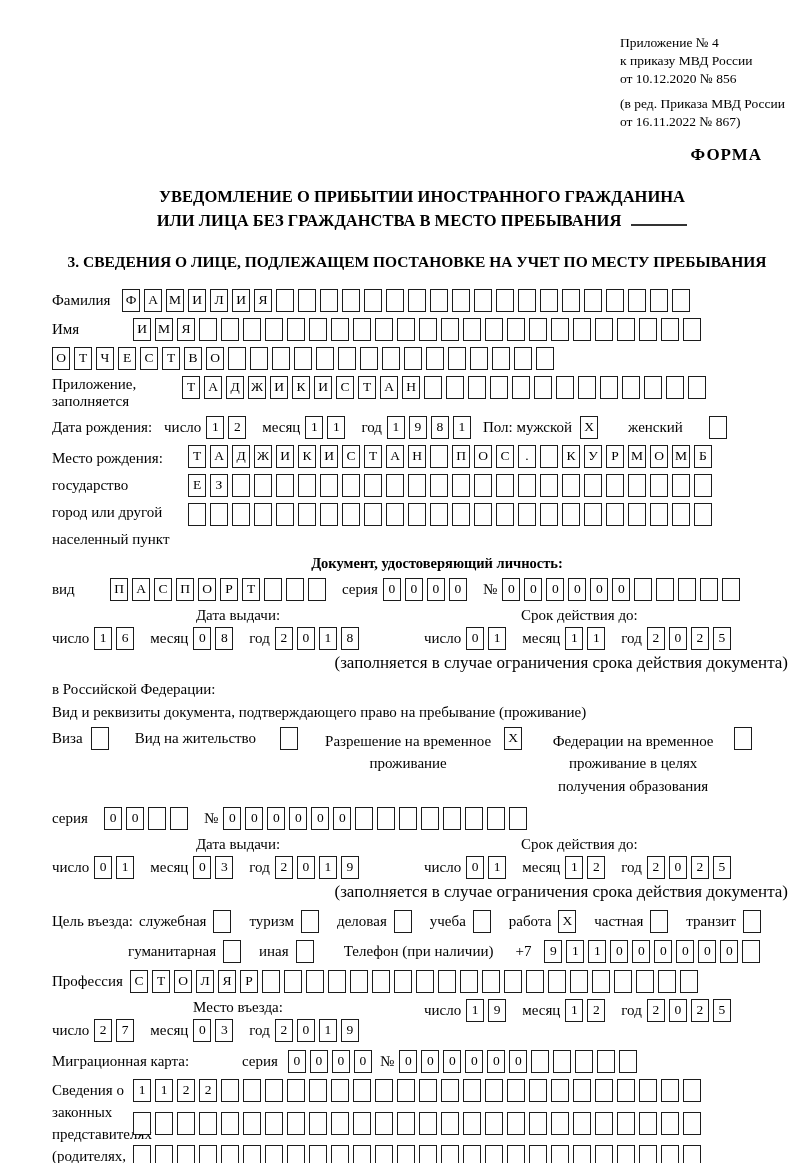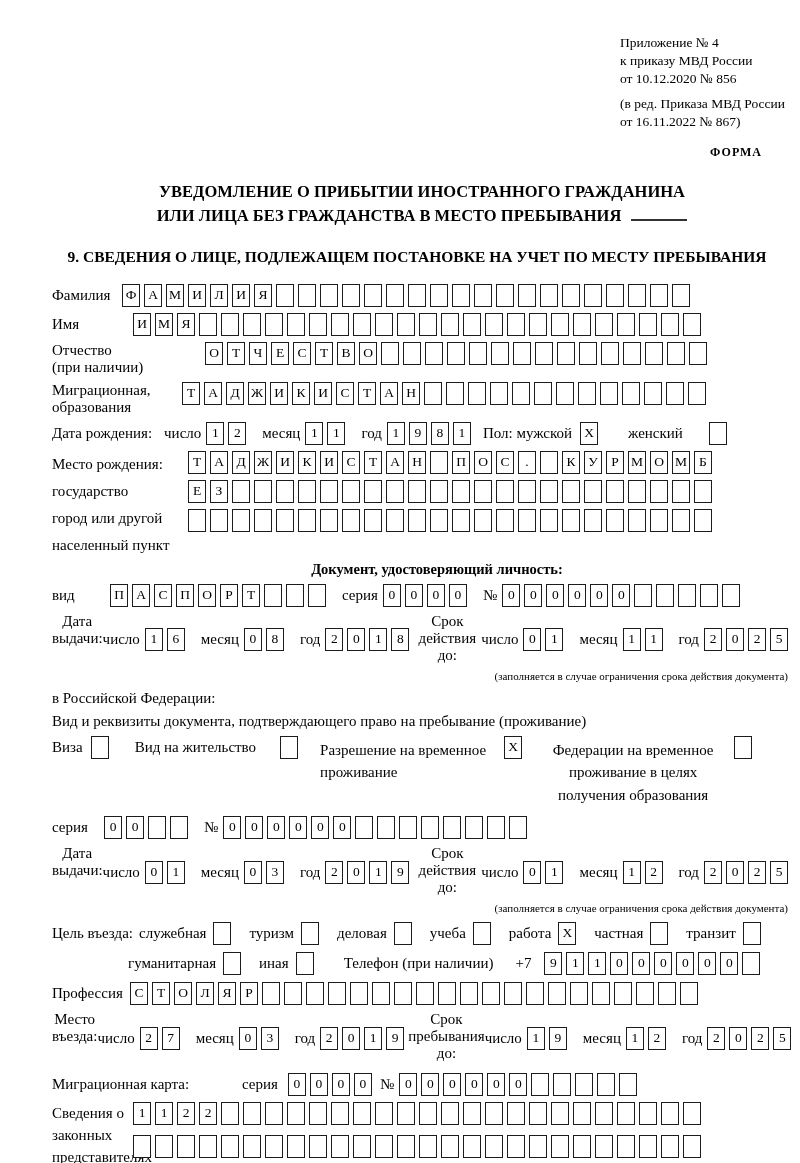--- a/index.html
+++ b/index.html
@@ -18,48 +18,48 @@
     border:1.6px solid #1c1c1c;margin-right:4px;
     text-align:center;line-height:20px;font-size:13.5px;background:#fff;
   }
   .row{display:flex;align-items:center;margin-bottom:6px}
   .row.top{align-items:flex-start}
   .lbl{flex:none}
 
   
   .annex{margin-left:568px;width:220px;font-size:13.5px;line-height:1.35}
   .annex .note{margin-top:6px}
-  .forma{margin:14px 30px 0 0;text-align:right;font-weight:bold;font-size:12px;letter-spacing:1px}
+  .forma{margin:14px 30px 0 0;text-align:right;font-weight:bold;font-size:17px;letter-spacing:1px}
 
   .title{margin-top:20px;text-align:center;font-weight:bold;font-size:16.5px;line-height:1.45}
   .title .uline{display:inline-block;width:56px;border-bottom:2px solid #333;height:14px;margin-left:10px}
   .sect{margin:20px 0 18px -10px;font-weight:bold;font-size:15.5px;text-align:center}
 
   .w70{width:70px}.w81{width:81px}.w153{width:153px}.w130{width:130px}.w136{width:136px}
   .lblcol{flex:none;line-height:27px}
   .lblcol6{flex:none;line-height:22px;width:81px}
 
   .dw{margin:0 5px 0 12px}
   .dw0{margin-right:5px}
   .sp8{margin-left:8px}.sp14{margin-left:26px}
 
   .dochead{font-weight:bold;text-align:center;margin:2px 0 6px 30px;font-size:14.5px}
 
   .datepair{display:flex;margin-top:2px}
-  .dp-col{display:flex;flex-direction:row}
+  .dp-col{display:flex;flex-direction:column}
   .dp-col.left{width:372px}
   .dp-head{text-align:center;margin-bottom:3px}
   .dp-row{display:flex;align-items:center}
-  .vnote{font-size:11px;text-align:right;margin:3px 4px 8px 0}
+  .vnote{font-size:17px;text-align:right;margin:3px 4px 8px 0}
 
   .plain{margin-bottom:6px}
 
   .chkrow{display:flex;align-items:flex-start;margin:4px 0 10px}
   .chklbl{margin-top:3px}
-  .chklbl.c{width:176px;line-height:1.5}
+  .chklbl.c{width:176px;text-align:center;line-height:1.5}
   .chklbl.c2{width:186px;text-align:center;line-height:1.5}
   .chk{margin-left:8px}
 
   .purposerow{display:flex;align-items:center;margin-bottom:7px}
   .purposerow .cells{margin-left:7px}
   .pl{margin-left:14px}
 </style>
 </head>
 <body>
 
@@ -72,21 +72,21 @@
     <div class="note">(в ред. Приказа МВД России</div>
     <div>от 16.11.2022 № 867)</div>
   </div>
   <div class="forma">ФОРМА</div>
 
   <div class="title">
     <div>УВЕДОМЛЕНИЕ О ПРИБЫТИИ ИНОСТРАННОГО ГРАЖДАНИНА</div>
     <div><span>ИЛИ ЛИЦА БЕЗ ГРАЖДАНСТВА В МЕСТО ПРЕБЫВАНИЯ</span><span class="uline"></span></div>
   </div>
 
-  <div class="sect">9. СВЕДЕНИЯ О ЛИЦЕ, ПОДЛЕЖАЩЕМ ПОСТАНОВКЕ НА УЧЕТ ПО МЕСТУ ПРЕБЫВАНИЯ</div>
+  <div class="sect">3. СВЕДЕНИЯ О ЛИЦЕ, ПОДЛЕЖАЩЕМ ПОСТАНОВКЕ НА УЧЕТ ПО МЕСТУ ПРЕБЫВАНИЯ</div>
 
   <div class="row">
     <span class="lbl w70">Фамилия</span>
     <span class="cells">
         <span class="cell">Ф</span>
         <span class="cell">А</span>
         <span class="cell">М</span>
         <span class="cell">И</span>
         <span class="cell">Л</span>
         <span class="cell">И</span>
@@ -139,24 +139,20 @@
         <span class="cell"></span>
         <span class="cell"></span>
         <span class="cell"></span>
         <span class="cell"></span>
         <span class="cell"></span>
         <span class="cell"></span>
       </span>
   </div>
 
   <div class="row top">
-    <span class="lbl w153">
-      <span style="display:block">Отчество</span>
-      <span style="display:block">(при наличии)</span>
-    </span>
     <span class="cells">
         <span class="cell">О</span>
         <span class="cell">Т</span>
         <span class="cell">Ч</span>
         <span class="cell">Е</span>
         <span class="cell">С</span>
         <span class="cell">Т</span>
         <span class="cell">В</span>
         <span class="cell">О</span>
         <span class="cell"></span>
@@ -172,22 +168,22 @@
         <span class="cell"></span>
         <span class="cell"></span>
         <span class="cell"></span>
         <span class="cell"></span>
         <span class="cell"></span>
       </span>
   </div>
 
   <div class="row top">
     <span class="lbl w130">
-      <span style="display:block">Миграционная,</span>
-      <span style="display:block">образования</span>
+      <span style="display:block">Приложение,</span>
+      <span style="display:block">заполняется</span>
     </span>
     <span class="cells">
         <span class="cell">Т</span>
         <span class="cell">А</span>
         <span class="cell">Д</span>
         <span class="cell">Ж</span>
         <span class="cell">И</span>
         <span class="cell">К</span>
         <span class="cell">И</span>
         <span class="cell">С</span>
@@ -618,21 +614,20 @@
         <span class="dw">год</span>
         <span class="cells">
             <span class="cell">2</span>
             <span class="cell">0</span>
             <span class="cell">1</span>
             <span class="cell">9</span>
           </span>
       </div>
     </div>
     <div class="dp-col">
-      <div class="dp-head">Срок пребывания до:</div>
       <div class="dp-row">
         <span class="dw0">число</span>
         <span class="cells">
             <span class="cell">1</span>
             <span class="cell">9</span>
           </span>
         <span class="dw">месяц</span>
         <span class="cells">
             <span class="cell">1</span>
             <span class="cell">2</span>

